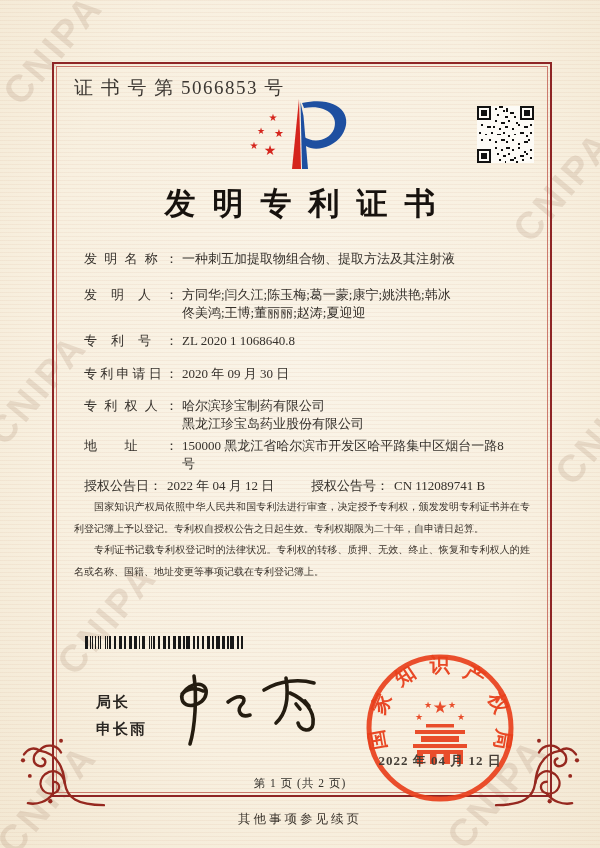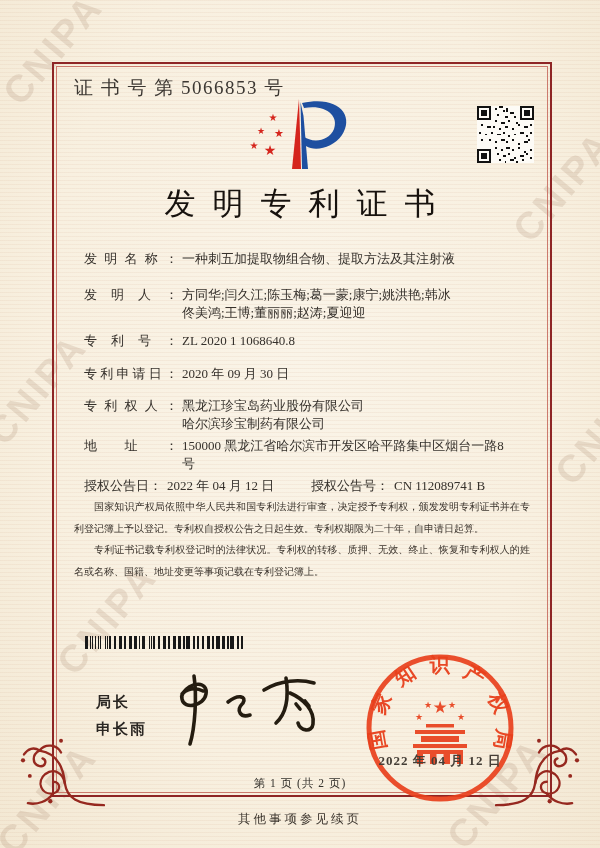--- a/index.html
+++ b/index.html
@@ -23,21 +23,21 @@
   }
   .frame::after{
     content:""; position:absolute; left:2px; top:2px; right:2px; bottom:2px;
     border:1px solid #cc7a6d;
   }
   .cert-no{position:absolute; left:74px; top:75px; font-size:19px; letter-spacing:1.5px; color:#3c3732;}
   .logo{position:absolute; left:242px; top:94px; width:116px; height:82px;}
   .qr{position:absolute; left:477px; top:106px; width:57px; height:57px;}
   .title{
     position:absolute; left:0; top:183px; width:100%; text-align:center;
-    font-size:31px; font-weight:normal; letter-spacing:17px; padding-left:17px;
+    font-size:31px; font-weight:bold; letter-spacing:17px; padding-left:17px;
     box-sizing:border-box; color:#17120e;
   }
   .fields{position:absolute; left:84px; top:250px; width:446px;}
   .row{display:flex; font-size:13px; line-height:18px;font-family:Liberation Serif, serif;}
   .row .lbl{
     width:94px; flex:none; color:#35302b;
     text-align:justify; text-align-last:justify; text-justify:distribute;
   }
   .row .val{flex:1; padding-left:4px; color:#35302b;}
   .mb18{margin-bottom:18px}.mb15{margin-bottom:15px}.mb14{margin-bottom:14px}
@@ -233,22 +233,22 @@
       <div class="lbl">专利号：</div>
       <div class="val">ZL 2020 1 1068640.8</div>
     </div>
     <div class="row mb14">
       <div class="lbl">专利申请日：</div>
       <div class="val">2020 年 09 月 30 日</div>
     </div>
     <div class="row mb4">
       <div class="lbl">专利权人：</div>
       <div class="val">
+        <div>哈尔滨珍宝制药有限公司</div>
         <div>黑龙江珍宝岛药业股份有限公司</div>
-        <div>哈尔滨珍宝制药有限公司</div>
       </div>
     </div>
     <div class="row mb4">
       <div class="lbl">地址：</div>
       <div class="val">
         <div>150000 黑龙江省哈尔滨市开发区哈平路集中区烟台一路8</div>
         <div>号</div>
       </div>
     </div>
     <div class="grant-row">

